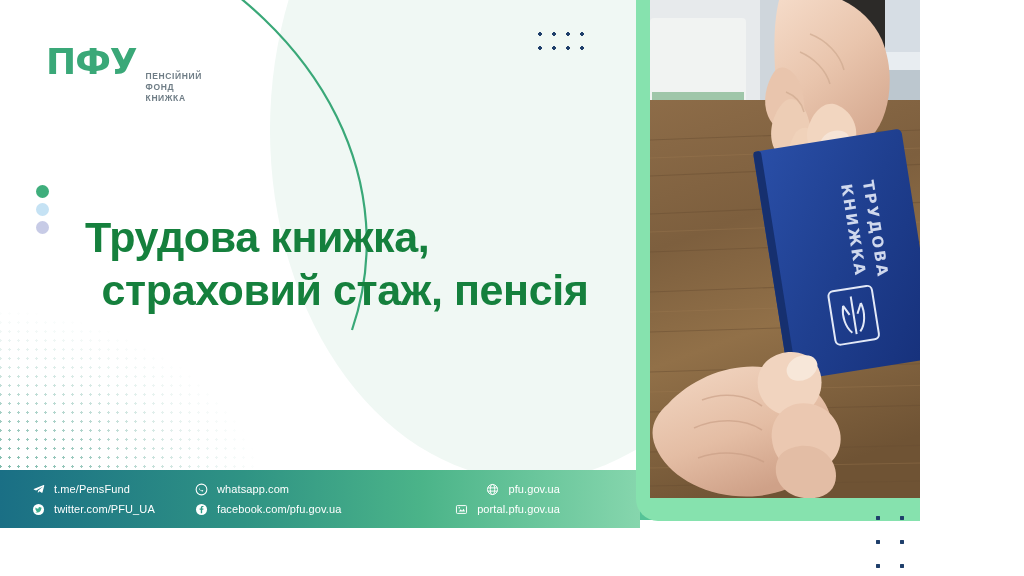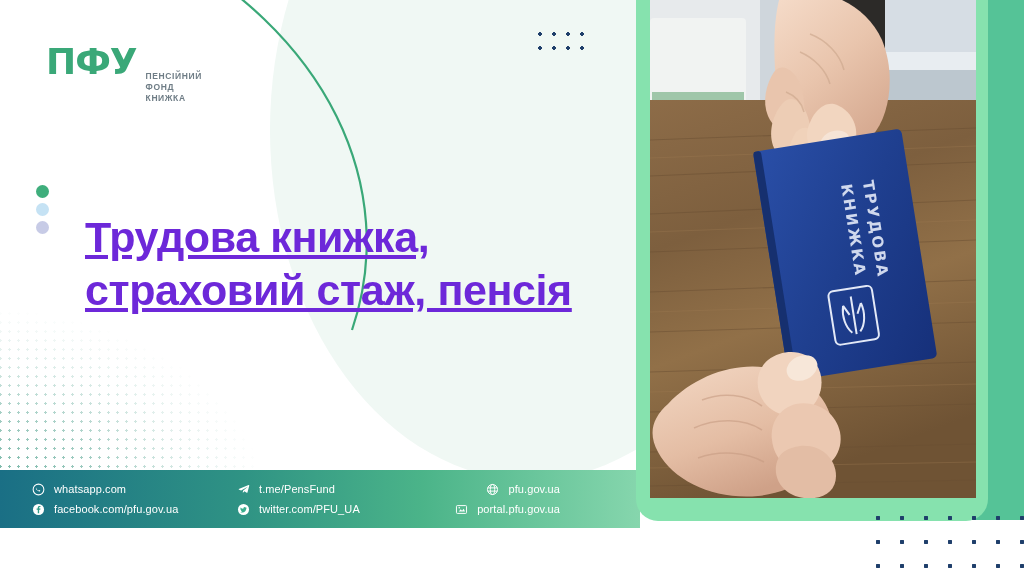--- a/index.html
+++ b/index.html
@@ -2,21 +2,21 @@
 <html lang="uk"><head>
 <meta charset="utf-8">
 <style>
   html, body {
     margin: 0;
     padding: 0;
     background: #ffffff;
   }
   #stage {
     position: relative;
-    width: 1024px;
+    width: 920px;
     height: 576px;
     overflow: hidden;
     background: #ffffff;
     font-family: "Liberation Sans", "DejaVu Sans", sans-serif;
   }
 
   
   .green-backdrop {
     position: absolute;
     right: 0; top: 0;
@@ -139,26 +139,25 @@
   .dot-purple { background: #c7cbe6; }
 
   
   .headline {
     position: absolute;
     left: 85px; top: 182px;
     width: 520px;
     font-size: 43px;
     font-weight: bold;
     line-height: 1.23;
-    color: #6d28d9;
+    color: #15803d;
     letter-spacing: -0.4px;
     font-family: "Liberation Sans", sans-serif;
-    text-decoration: underline;
-  }
-  .headline .l2 { display: block; }
+  }
+  .headline .l2 { display: block; text-align: center; }
 
   
   .footer-bar {
     position: absolute;
     left: 0; top: 470px;
     width: 640px; height: 58px;
     background: linear-gradient(90deg, #1a6f85 0%, #2f9384 38%, #4bb489 66%, #86d6ad 100%);
     display: flex;
     align-items: center;
   }
@@ -262,58 +261,58 @@
     </div>
 
     <h1 class="headline">
       <span>Трудова книжка,</span>
       <span class="l2">страховий стаж, пенсія</span>
     </h1>
 
     <div class="footer-bar">
       <div class="footer-cols">
 
+        <div class="footer-col c2">
+          <div class="f-item">
+            <span class="f-ico">
+              <svg viewBox="0 0 16 16">
+                <path d="M1.4 7.7 14.3 2.6c.5-.2.95.17.78.72l-2.2 8.3c-.14.5-.6.63-1 .38L9.2 10.2l-1.5 1.45c-.2.2-.4.28-.62.12l.3-2.1L13 4.9c.2-.18-.04-.27-.3-.1L5.1 9.1l-2.4-.72c-.5-.16-.5-.5-.1-.68z" fill="currentColor"></path>
+              </svg>
+            </span>
+            <span class="f-txt">t.me/PensFund</span>
+          </div>
+          <div class="f-item">
+            <span class="f-ico">
+              <svg viewBox="0 0 16 16">
+                <circle cx="8" cy="8" r="6.8" fill="currentColor"></circle>
+                <path d="M12 5.9c-.3.14-.63.23-.97.27.35-.21.62-.54.74-.94-.33.2-.69.33-1.07.41a1.68 1.68 0 0 0-2.87 1.53A4.77 4.77 0 0 1 4.4 5.42a1.68 1.68 0 0 0 .52 2.24c-.27 0-.53-.08-.76-.2v.02c0 .81.58 1.49 1.35 1.65-.28.07-.49.08-.75.03.21.66.83 1.14 1.56 1.16A3.37 3.37 0 0 1 4 11.02a4.75 4.75 0 0 0 2.58.76c3.1 0 4.79-2.57 4.79-4.79v-.22c.33-.24.61-.54.63-.87z" fill="#3aae8e"></path>
+              </svg>
+            </span>
+            <span class="f-txt">twitter.com/PFU_UA</span>
+          </div>
+        </div>
+
         <div class="footer-col c1">
           <div class="f-item">
             <span class="f-ico">
               <svg viewBox="0 0 16 16" fill="none" stroke="currentColor" stroke-width="1.3">
                 <circle cx="8" cy="8" r="6.6"></circle>
                 <path d="M5.6 5.6c-.5.5-.3 1.6.5 2.5.8.9 1.9 1.3 2.4.9l.5-.5 1.2.8-.5.8c-.7.6-2.3.1-3.5-1.1S4.4 6.7 5 6l.6-.4z" fill="currentColor" stroke="none"></path>
               </svg>
             </span>
             <span class="f-txt">whatsapp.com</span>
           </div>
           <div class="f-item">
             <span class="f-ico">
               <svg viewBox="0 0 16 16">
                 <circle cx="8" cy="8" r="6.8" fill="currentColor"></circle>
                 <path d="M8.8 12.6V8.4h1.4l.2-1.6H8.8v-1c0-.45.13-.76.78-.76h.84V3.6c-.15-.02-.65-.06-1.24-.06-1.22 0-2.06.75-2.06 2.12v1.18H5.7v1.6h1.42v4.2z" fill="#2c9a86"></path>
               </svg>
             </span>
             <span class="f-txt">facebook.com/pfu.gov.ua</span>
-          </div>
-        </div>
-
-        <div class="footer-col c2">
-          <div class="f-item">
-            <span class="f-ico">
-              <svg viewBox="0 0 16 16">
-                <path d="M1.4 7.7 14.3 2.6c.5-.2.95.17.78.72l-2.2 8.3c-.14.5-.6.63-1 .38L9.2 10.2l-1.5 1.45c-.2.2-.4.28-.62.12l.3-2.1L13 4.9c.2-.18-.04-.27-.3-.1L5.1 9.1l-2.4-.72c-.5-.16-.5-.5-.1-.68z" fill="currentColor"></path>
-              </svg>
-            </span>
-            <span class="f-txt">t.me/PensFund</span>
-          </div>
-          <div class="f-item">
-            <span class="f-ico">
-              <svg viewBox="0 0 16 16">
-                <circle cx="8" cy="8" r="6.8" fill="currentColor"></circle>
-                <path d="M12 5.9c-.3.14-.63.23-.97.27.35-.21.62-.54.74-.94-.33.2-.69.33-1.07.41a1.68 1.68 0 0 0-2.87 1.53A4.77 4.77 0 0 1 4.4 5.42a1.68 1.68 0 0 0 .52 2.24c-.27 0-.53-.08-.76-.2v.02c0 .81.58 1.49 1.35 1.65-.28.07-.49.08-.75.03.21.66.83 1.14 1.56 1.16A3.37 3.37 0 0 1 4 11.02a4.75 4.75 0 0 0 2.58.76c3.1 0 4.79-2.57 4.79-4.79v-.22c.33-.24.61-.54.63-.87z" fill="#3aae8e"></path>
-              </svg>
-            </span>
-            <span class="f-txt">twitter.com/PFU_UA</span>
           </div>
         </div>
 
         <div class="footer-col c3">
           <div class="f-item">
             <span class="f-ico">
               <svg viewBox="0 0 16 16" fill="none" stroke="currentColor" stroke-width="1.2">
                 <circle cx="8" cy="8" r="6.2"></circle>
                 <ellipse cx="8" cy="8" rx="2.7" ry="6.2"></ellipse>
                 <path d="M2 6h12M2 10h12"></path>

